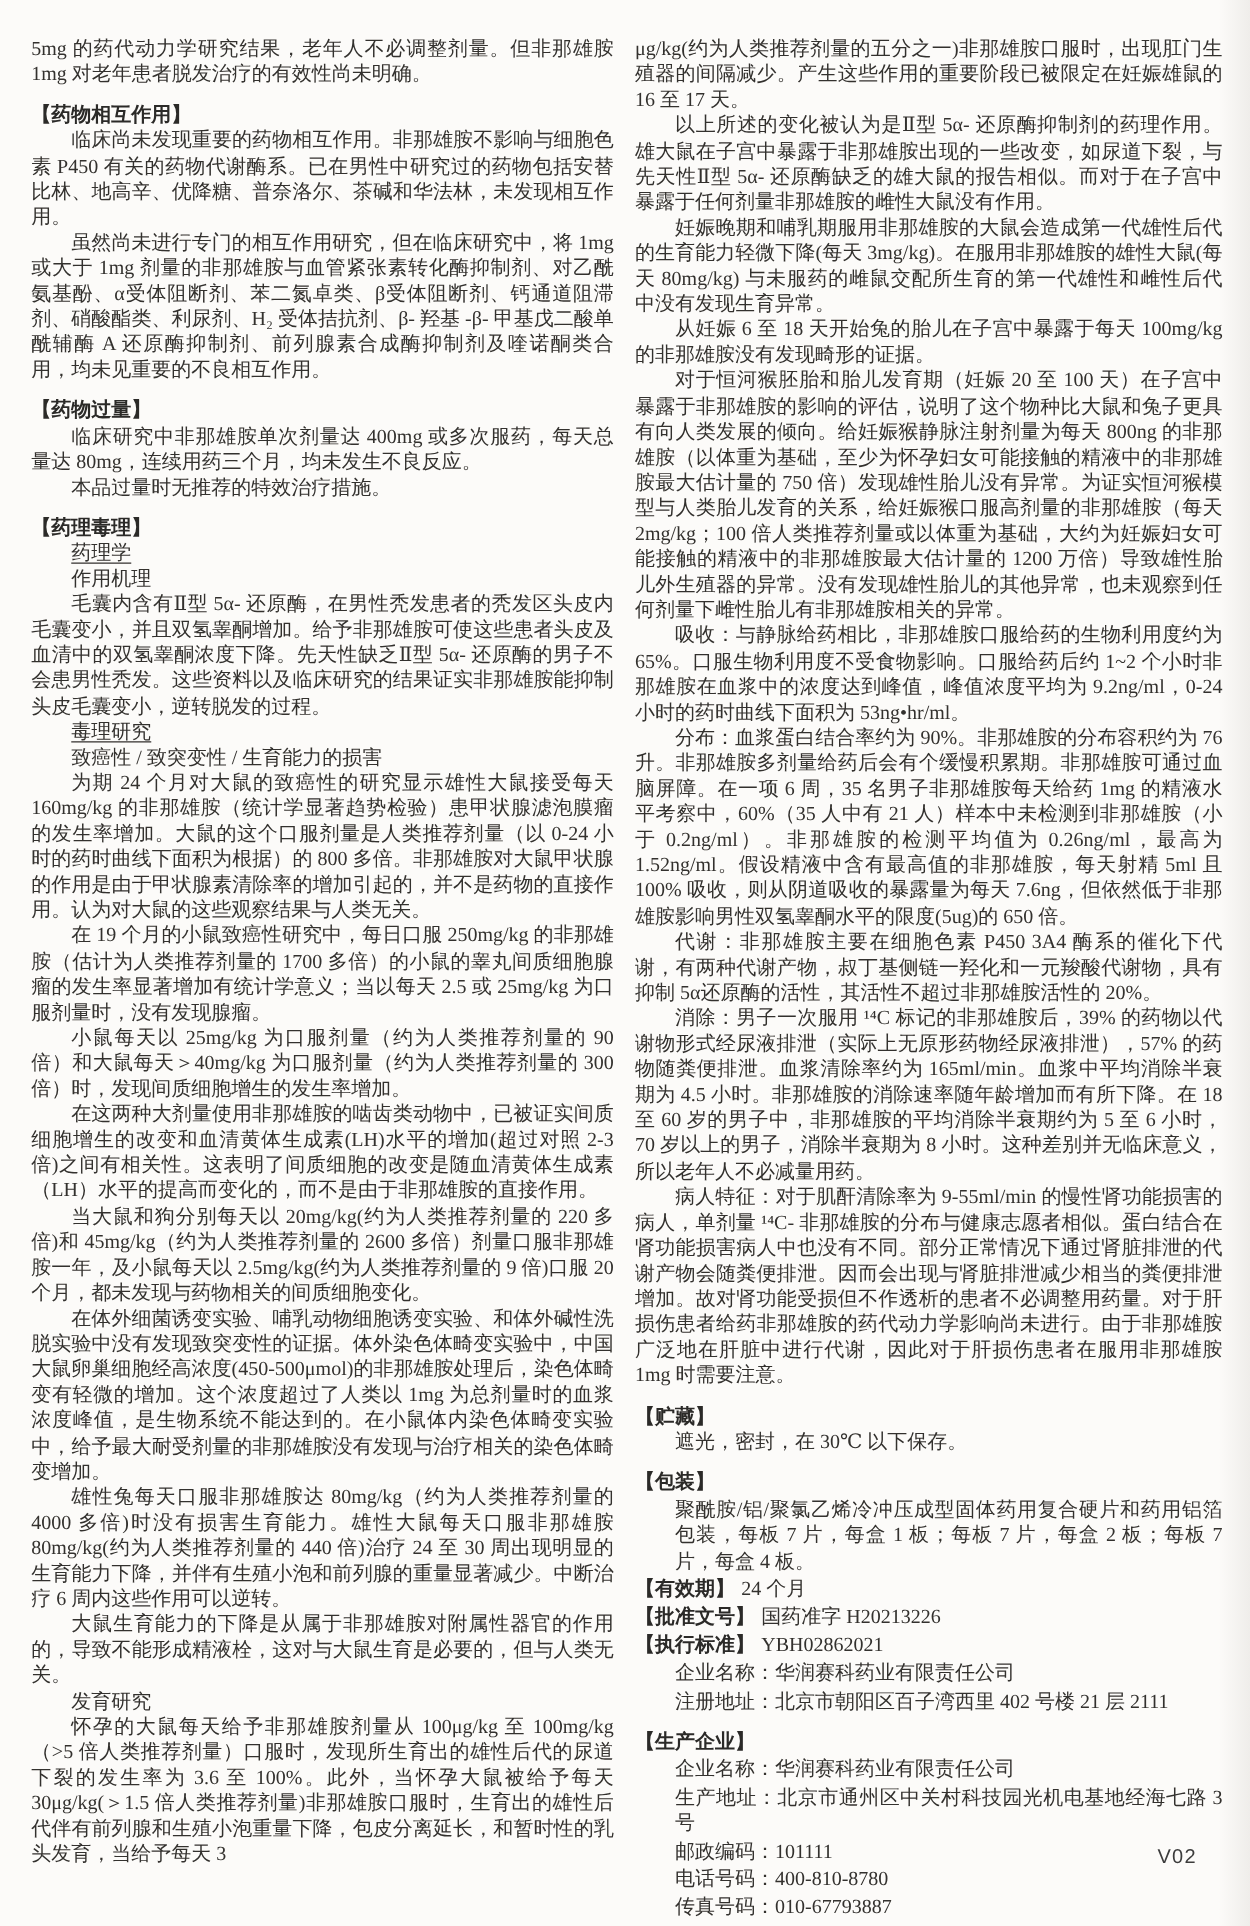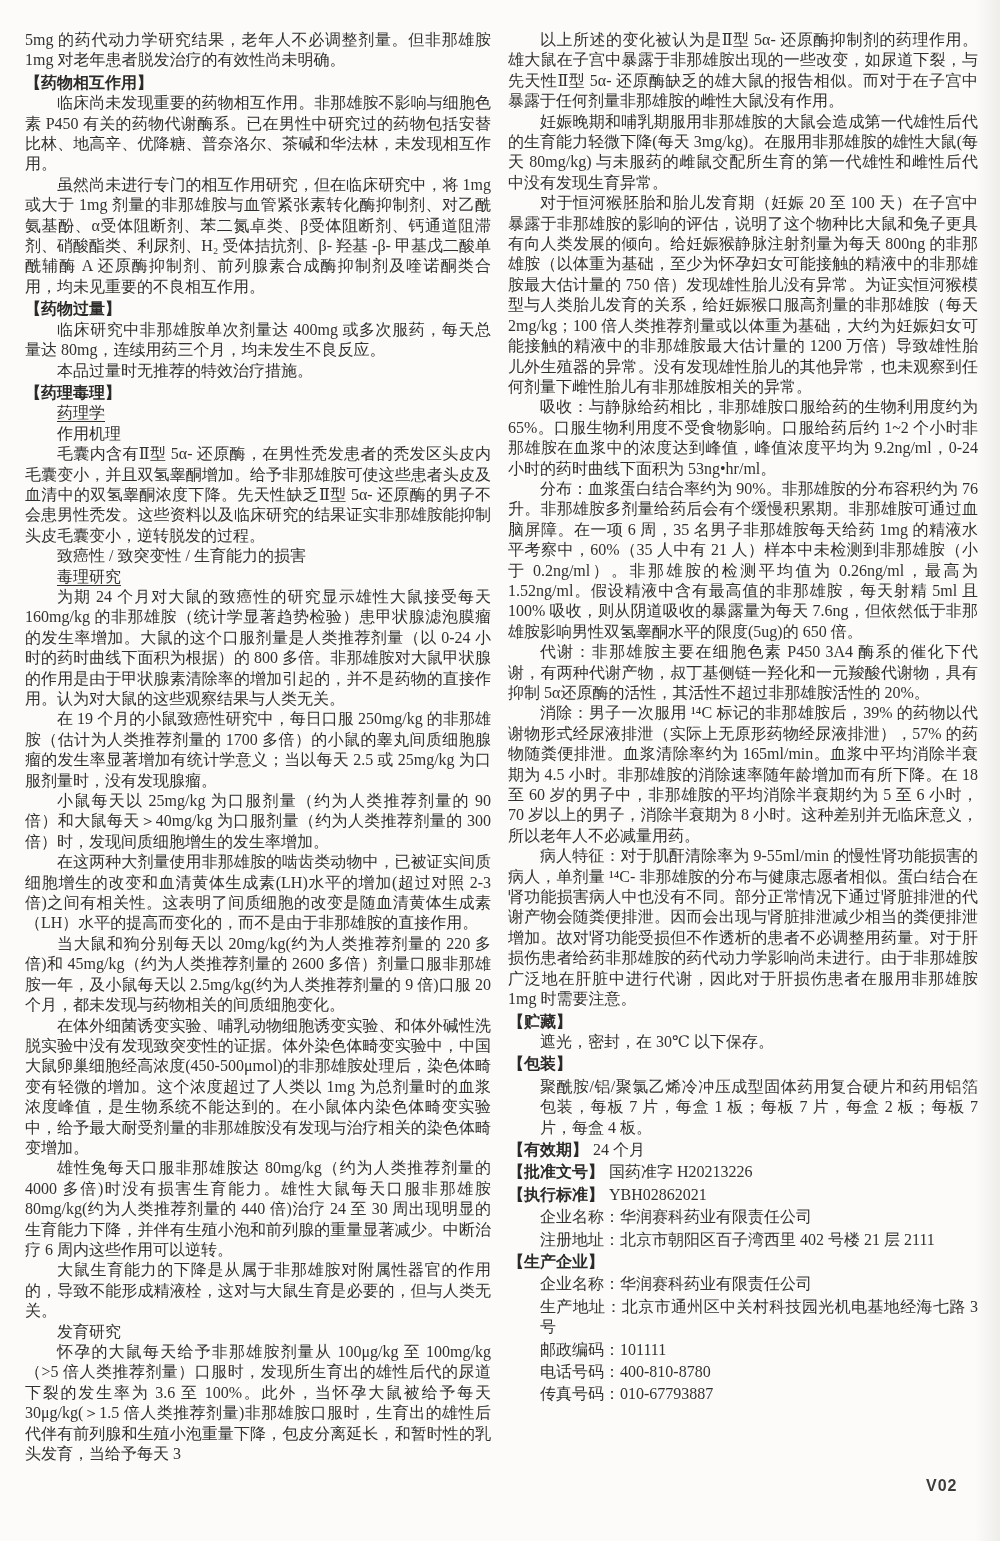--- a/index.html
+++ b/index.html
@@ -14,68 +14,69 @@
     background:linear-gradient(90deg,#fcfbf9 0%,#fcfbf9 97.5%,#efedea 100%),
                linear-gradient(0deg,#fcfbf9 0%,#fcfbf9 100%);
   }
   .col{
     position:absolute;top:30px;width:466px;
     font-size:16px;line-height:20.4px;
     text-align:justify;
   }
   #left-col{left:25px;}
   #right-col{left:508px;width:470px;}
-  .h{font-weight:bold;margin-top:2px;color:#2b2a28;}
+  .h{font-weight:bold;margin-top:12px;color:#2b2a28;}
   .sub{text-indent:2em;}
   .u{text-decoration:underline;text-underline-offset:3px;margin-top:32px;}
   .para{margin:0;}
   .indent{text-indent:2em;}
   .lpad{padding-left:2em;margin-top:2px;}
   .kvline{margin-top:2px;}
   .kvline .lab{font-weight:bold;color:#2b2a28;}
   .kvline .val{padding-left:5px;}
   .footer{
     position:absolute;left:926px;top:1477px;
     font-size:16px;letter-spacing:1px;color:#3c3c3c;
     font-family:"Liberation Sans","DejaVu Sans",sans-serif;
-    font-weight:bold;
   }
 </style>
 </head>
 <body>
 
 <div class="page">
   <div class="col" id="left-col">
       <div class="para">5mg 的药代动力学研究结果，老年人不必调整剂量。但非那雄胺 1mg 对老年患者脱发治疗的有效性尚未明确。</div>
       <div class="h">【药物相互作用】</div>
       <div class="para indent">临床尚未发现重要的药物相互作用。非那雄胺不影响与细胞色素 P450 有关的药物代谢酶系。已在男性中研究过的药物包括安替比林、地高辛、优降糖、普奈洛尔、茶碱和华法林，未发现相互作用。</div>
       <div class="para indent">虽然尚未进行专门的相互作用研究，但在临床研究中，将 1mg 或大于 1mg 剂量的非那雄胺与血管紧张素转化酶抑制剂、对乙酰氨基酚、α受体阻断剂、苯二氮卓类、β受体阻断剂、钙通道阻滞剂、硝酸酯类、利尿剂、H₂ 受体拮抗剂、β- 羟基 -β- 甲基戊二酸单酰辅酶 A 还原酶抑制剂、前列腺素合成酶抑制剂及喹诺酮类合用，均未见重要的不良相互作用。</div>
       <div class="h">【药物过量】</div>
       <div class="para indent">临床研究中非那雄胺单次剂量达 400mg 或多次服药，每天总量达 80mg，连续用药三个月，均未发生不良反应。</div>
       <div class="para indent">本品过量时无推荐的特效治疗措施。</div>
       <div class="h">【药理毒理】</div>
       <div class="sub"><span class="u">药理学</span></div>
       <div class="sub">作用机理</div>
       <div class="para indent">毛囊内含有Ⅱ型 5α- 还原酶，在男性秃发患者的秃发区头皮内毛囊变小，并且双氢睾酮增加。给予非那雄胺可使这些患者头皮及血清中的双氢睾酮浓度下降。先天性缺乏Ⅱ型 5α- 还原酶的男子不会患男性秃发。这些资料以及临床研究的结果证实非那雄胺能抑制头皮毛囊变小，逆转脱发的过程。</div>
+      <div class="sub"><span class="u">毒理研究</span></div>
       <div class="sub">致癌性 / 致突变性 / 生育能力的损害</div>
-      <div class="sub"><span class="u">毒理研究</span></div>
       <div class="para indent">为期 24 个月对大鼠的致癌性的研究显示雄性大鼠接受每天 160mg/kg 的非那雄胺（统计学显著趋势检验）患甲状腺滤泡膜瘤的发生率增加。大鼠的这个口服剂量是人类推荐剂量（以 0-24 小时的药时曲线下面积为根据）的 800 多倍。非那雄胺对大鼠甲状腺的作用是由于甲状腺素清除率的增加引起的，并不是药物的直接作用。认为对大鼠的这些观察结果与人类无关。</div>
       <div class="para indent">在 19 个月的小鼠致癌性研究中，每日口服 250mg/kg 的非那雄胺（估计为人类推荐剂量的 1700 多倍）的小鼠的睾丸间质细胞腺瘤的发生率显著增加有统计学意义；当以每天 2.5 或 25mg/kg 为口服剂量时，没有发现腺瘤。</div>
       <div class="para indent">小鼠每天以 25mg/kg 为口服剂量（约为人类推荐剂量的 90 倍）和大鼠每天＞40mg/kg 为口服剂量（约为人类推荐剂量的 300 倍）时，发现间质细胞增生的发生率增加。</div>
       <div class="para indent">在这两种大剂量使用非那雄胺的啮齿类动物中，已被证实间质细胞增生的改变和血清黄体生成素(LH)水平的增加(超过对照 2-3 倍)之间有相关性。这表明了间质细胞的改变是随血清黄体生成素（LH）水平的提高而变化的，而不是由于非那雄胺的直接作用。</div>
       <div class="para indent">当大鼠和狗分别每天以 20mg/kg(约为人类推荐剂量的 220 多倍)和 45mg/kg（约为人类推荐剂量的 2600 多倍）剂量口服非那雄胺一年，及小鼠每天以 2.5mg/kg(约为人类推荐剂量的 9 倍)口服 20 个月，都未发现与药物相关的间质细胞变化。</div>
       <div class="para indent">在体外细菌诱变实验、哺乳动物细胞诱变实验、和体外碱性洗脱实验中没有发现致突变性的证据。体外染色体畸变实验中，中国大鼠卵巢细胞经高浓度(450-500μmol)的非那雄胺处理后，染色体畸变有轻微的增加。这个浓度超过了人类以 1mg 为总剂量时的血浆浓度峰值，是生物系统不能达到的。在小鼠体内染色体畸变实验中，给予最大耐受剂量的非那雄胺没有发现与治疗相关的染色体畸变增加。</div>
       <div class="para indent">雄性兔每天口服非那雄胺达 80mg/kg（约为人类推荐剂量的 4000 多倍)时没有损害生育能力。雄性大鼠每天口服非那雄胺 80mg/kg(约为人类推荐剂量的 440 倍)治疗 24 至 30 周出现明显的生育能力下降，并伴有生殖小泡和前列腺的重量显著减少。中断治疗 6 周内这些作用可以逆转。</div>
       <div class="para indent">大鼠生育能力的下降是从属于非那雄胺对附属性器官的作用的，导致不能形成精液栓，这对与大鼠生育是必要的，但与人类无关。</div>
       <div class="sub">发育研究</div>
       <div class="para indent">怀孕的大鼠每天给予非那雄胺剂量从 100μg/kg 至 100mg/kg（&gt;5 倍人类推荐剂量）口服时，发现所生育出的雄性后代的尿道下裂的发生率为 3.6 至 100%。此外，当怀孕大鼠被给予每天 30μg/kg(＞1.5 倍人类推荐剂量)非那雄胺口服时，生育出的雄性后代伴有前列腺和生殖小泡重量下降，包皮分离延长，和暂时性的乳头发育，当给予每天 3</div>
     </div>
   <div class="col" id="right-col">
+      <div class="para">μg/kg(约为人类推荐剂量的五分之一)非那雄胺口服时，出现肛门生殖器的间隔减少。产生这些作用的重要阶段已被限定在妊娠雄鼠的 16 至 17 天。</div>
       <div class="para indent">以上所述的变化被认为是Ⅱ型 5α- 还原酶抑制剂的药理作用。雄大鼠在子宫中暴露于非那雄胺出现的一些改变，如尿道下裂，与先天性Ⅱ型 5α- 还原酶缺乏的雄大鼠的报告相似。而对于在子宫中暴露于任何剂量非那雄胺的雌性大鼠没有作用。</div>
       <div class="para indent">妊娠晚期和哺乳期服用非那雄胺的大鼠会造成第一代雄性后代的生育能力轻微下降(每天 3mg/kg)。在服用非那雄胺的雄性大鼠(每天 80mg/kg) 与未服药的雌鼠交配所生育的第一代雄性和雌性后代中没有发现生育异常。</div>
+      <div class="para indent">从妊娠 6 至 18 天开始兔的胎儿在子宫中暴露于每天 100mg/kg 的非那雄胺没有发现畸形的证据。</div>
       <div class="para indent">对于恒河猴胚胎和胎儿发育期（妊娠 20 至 100 天）在子宫中暴露于非那雄胺的影响的评估，说明了这个物种比大鼠和兔子更具有向人类发展的倾向。给妊娠猴静脉注射剂量为每天 800ng 的非那雄胺（以体重为基础，至少为怀孕妇女可能接触的精液中的非那雄胺最大估计量的 750 倍）发现雄性胎儿没有异常。为证实恒河猴模型与人类胎儿发育的关系，给妊娠猴口服高剂量的非那雄胺（每天 2mg/kg；100 倍人类推荐剂量或以体重为基础，大约为妊娠妇女可能接触的精液中的非那雄胺最大估计量的 1200 万倍）导致雄性胎儿外生殖器的异常。没有发现雄性胎儿的其他异常，也未观察到任何剂量下雌性胎儿有非那雄胺相关的异常。</div>
       <div class="para indent">吸收：与静脉给药相比，非那雄胺口服给药的生物利用度约为 65%。口服生物利用度不受食物影响。口服给药后约 1~2 个小时非那雄胺在血浆中的浓度达到峰值，峰值浓度平均为 9.2ng/ml，0-24 小时的药时曲线下面积为 53ng•hr/ml。</div>
       <div class="para indent">分布：血浆蛋白结合率约为 90%。非那雄胺的分布容积约为 76 升。非那雄胺多剂量给药后会有个缓慢积累期。非那雄胺可通过血脑屏障。在一项 6 周，35 名男子非那雄胺每天给药 1mg 的精液水平考察中，60%（35 人中有 21 人）样本中未检测到非那雄胺（小于 0.2ng/ml）。非那雄胺的检测平均值为 0.26ng/ml，最高为 1.52ng/ml。假设精液中含有最高值的非那雄胺，每天射精 5ml 且 100% 吸收，则从阴道吸收的暴露量为每天 7.6ng，但依然低于非那雄胺影响男性双氢睾酮水平的限度(5ug)的 650 倍。</div>
       <div class="para indent">代谢：非那雄胺主要在细胞色素 P450 3A4 酶系的催化下代谢，有两种代谢产物，叔丁基侧链一羟化和一元羧酸代谢物，具有抑制 5α还原酶的活性，其活性不超过非那雄胺活性的 20%。</div>
       <div class="para indent">消除：男子一次服用 ¹⁴C 标记的非那雄胺后，39% 的药物以代谢物形式经尿液排泄（实际上无原形药物经尿液排泄），57% 的药物随粪便排泄。血浆清除率约为 165ml/min。血浆中平均消除半衰期为 4.5 小时。非那雄胺的消除速率随年龄增加而有所下降。在 18 至 60 岁的男子中，非那雄胺的平均消除半衰期约为 5 至 6 小时，70 岁以上的男子，消除半衰期为 8 小时。这种差别并无临床意义，所以老年人不必减量用药。</div>
       <div class="para indent">病人特征：对于肌酐清除率为 9-55ml/min 的慢性肾功能损害的病人，单剂量 ¹⁴C- 非那雄胺的分布与健康志愿者相似。蛋白结合在肾功能损害病人中也没有不同。部分正常情况下通过肾脏排泄的代谢产物会随粪便排泄。因而会出现与肾脏排泄减少相当的粪便排泄增加。故对肾功能受损但不作透析的患者不必调整用药量。对于肝损伤患者给药非那雄胺的药代动力学影响尚未进行。由于非那雄胺广泛地在肝脏中进行代谢，因此对于肝损伤患者在服用非那雄胺 1mg 时需要注意。</div>
       <div class="h">【贮藏】</div>
       <div class="para indent">遮光，密封，在 30℃ 以下保存。</div>
       <div class="h">【包装】</div>
       <div class="para lpad">聚酰胺/铝/聚氯乙烯冷冲压成型固体药用复合硬片和药用铝箔包装，每板 7 片，每盒 1 板；每板 7 片，每盒 2 板；每板 7 片，每盒 4 板。</div>

